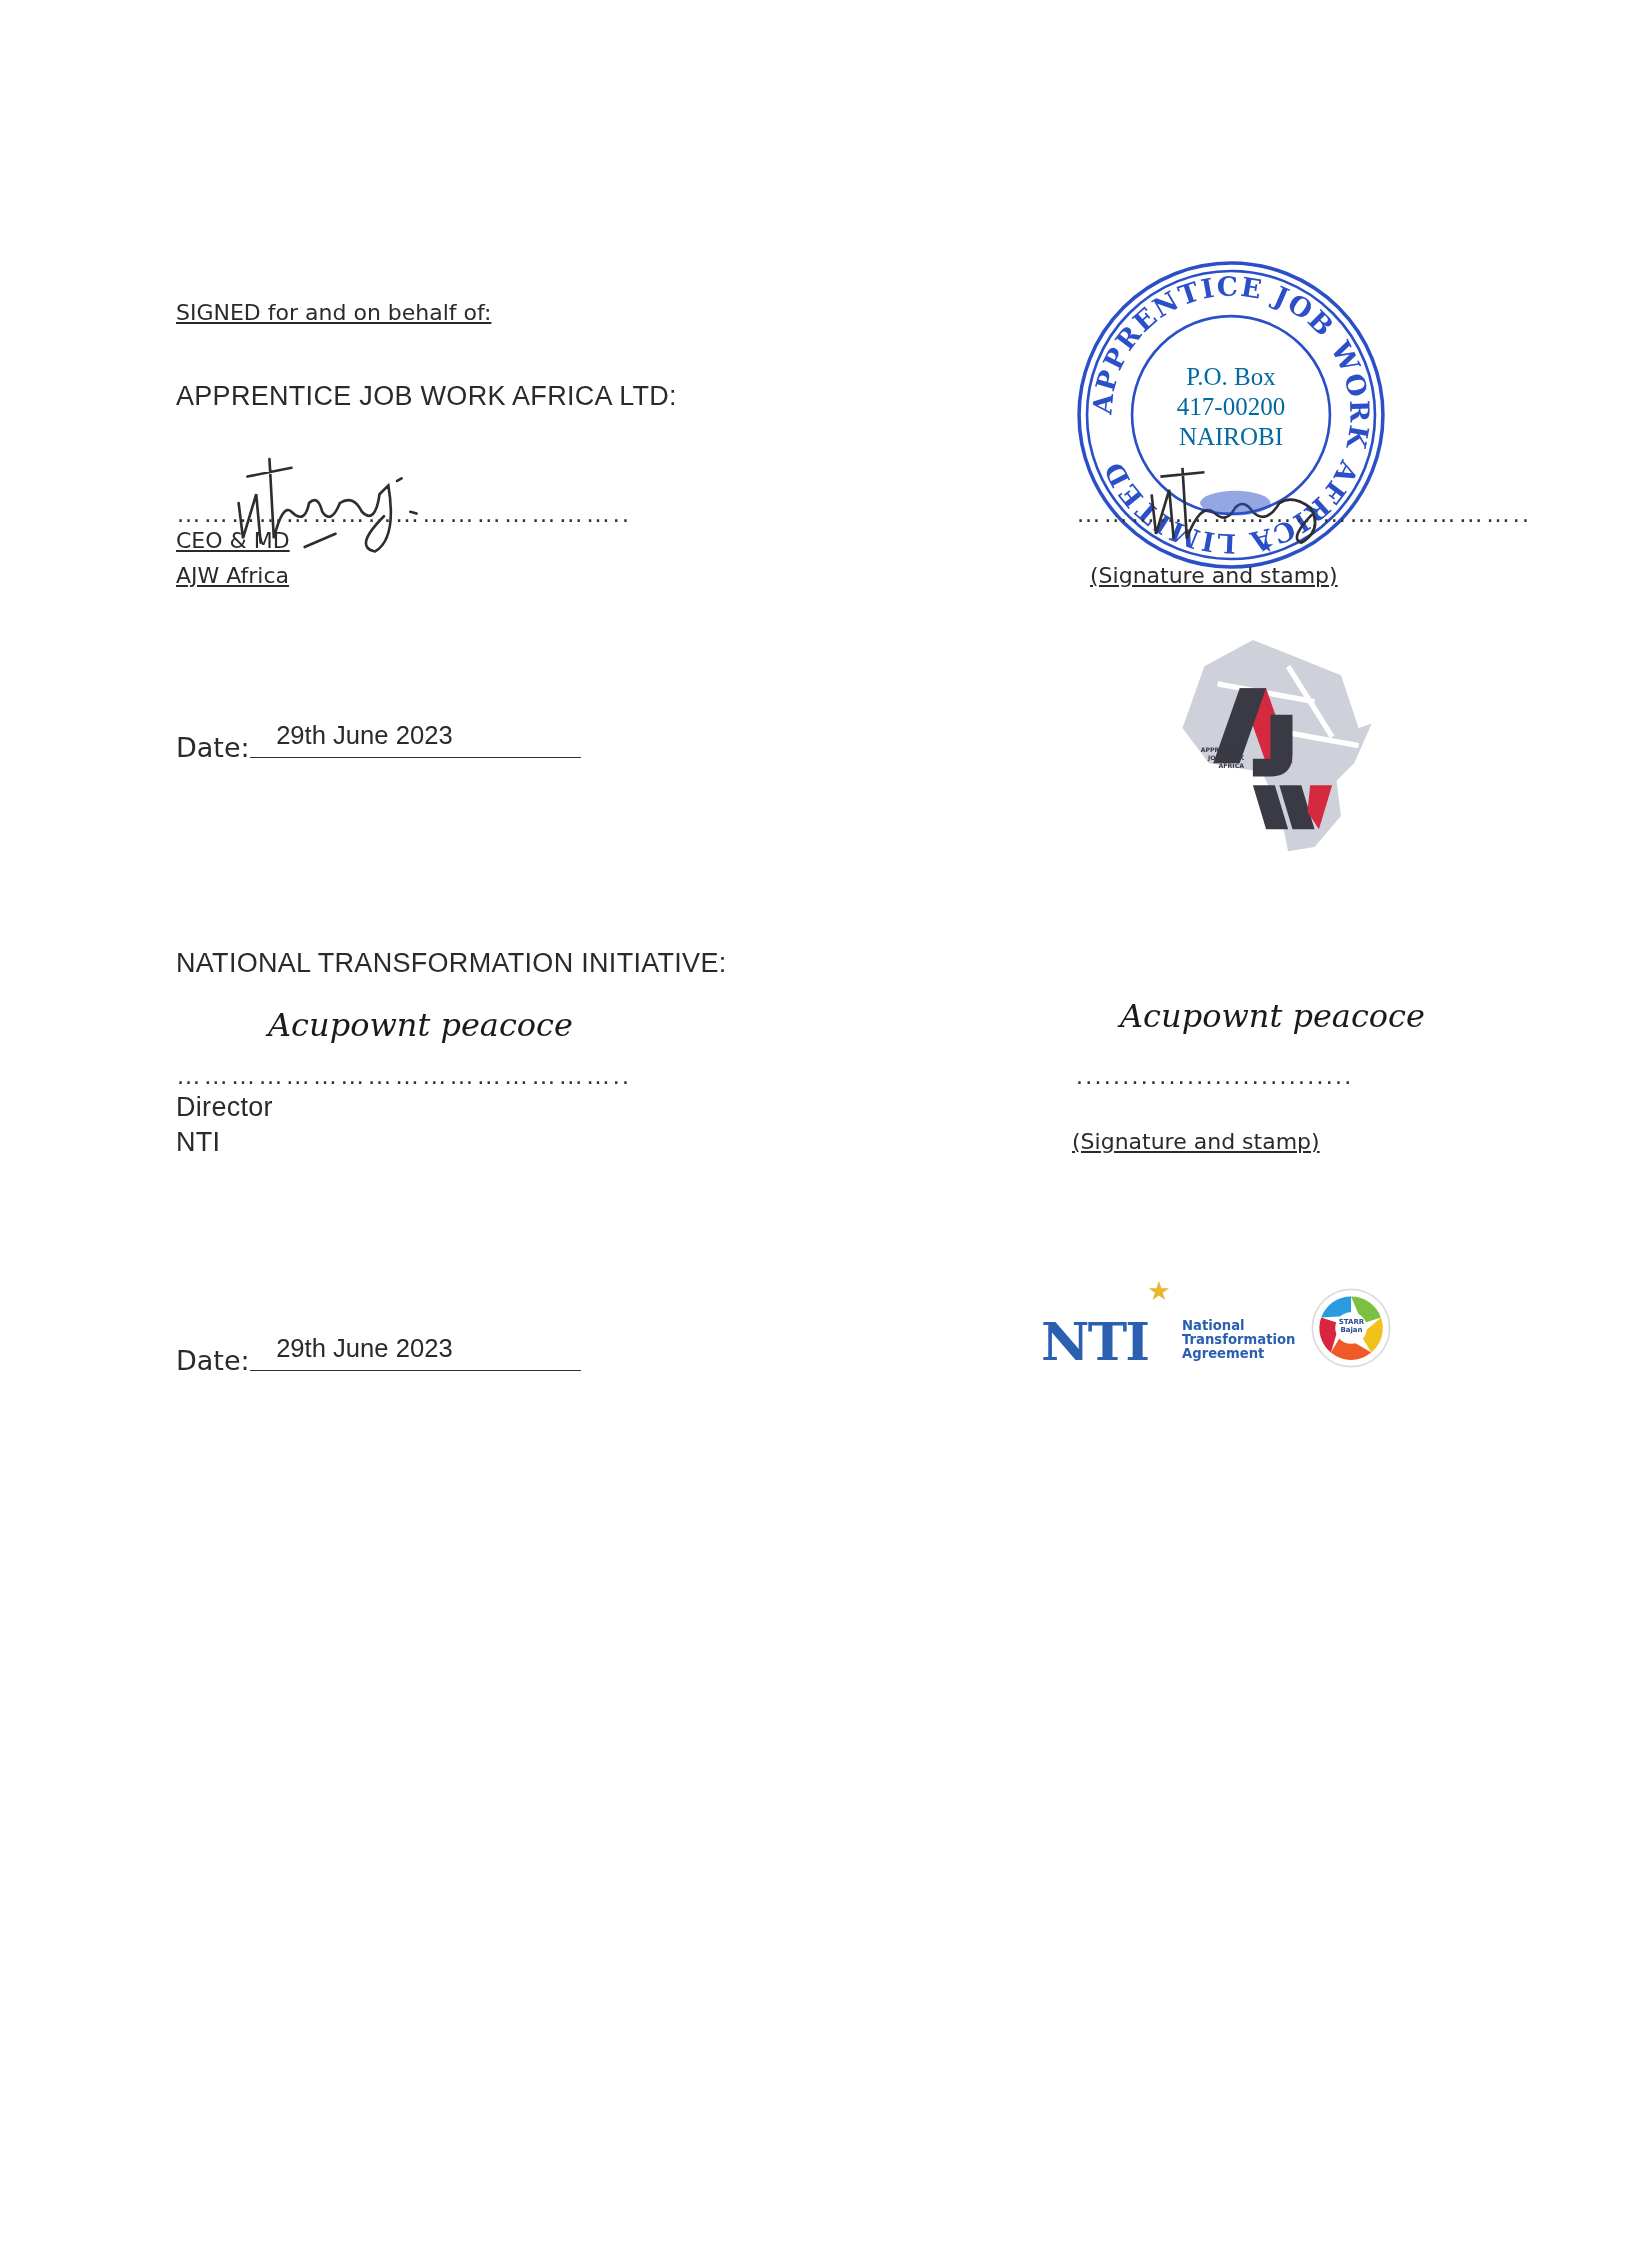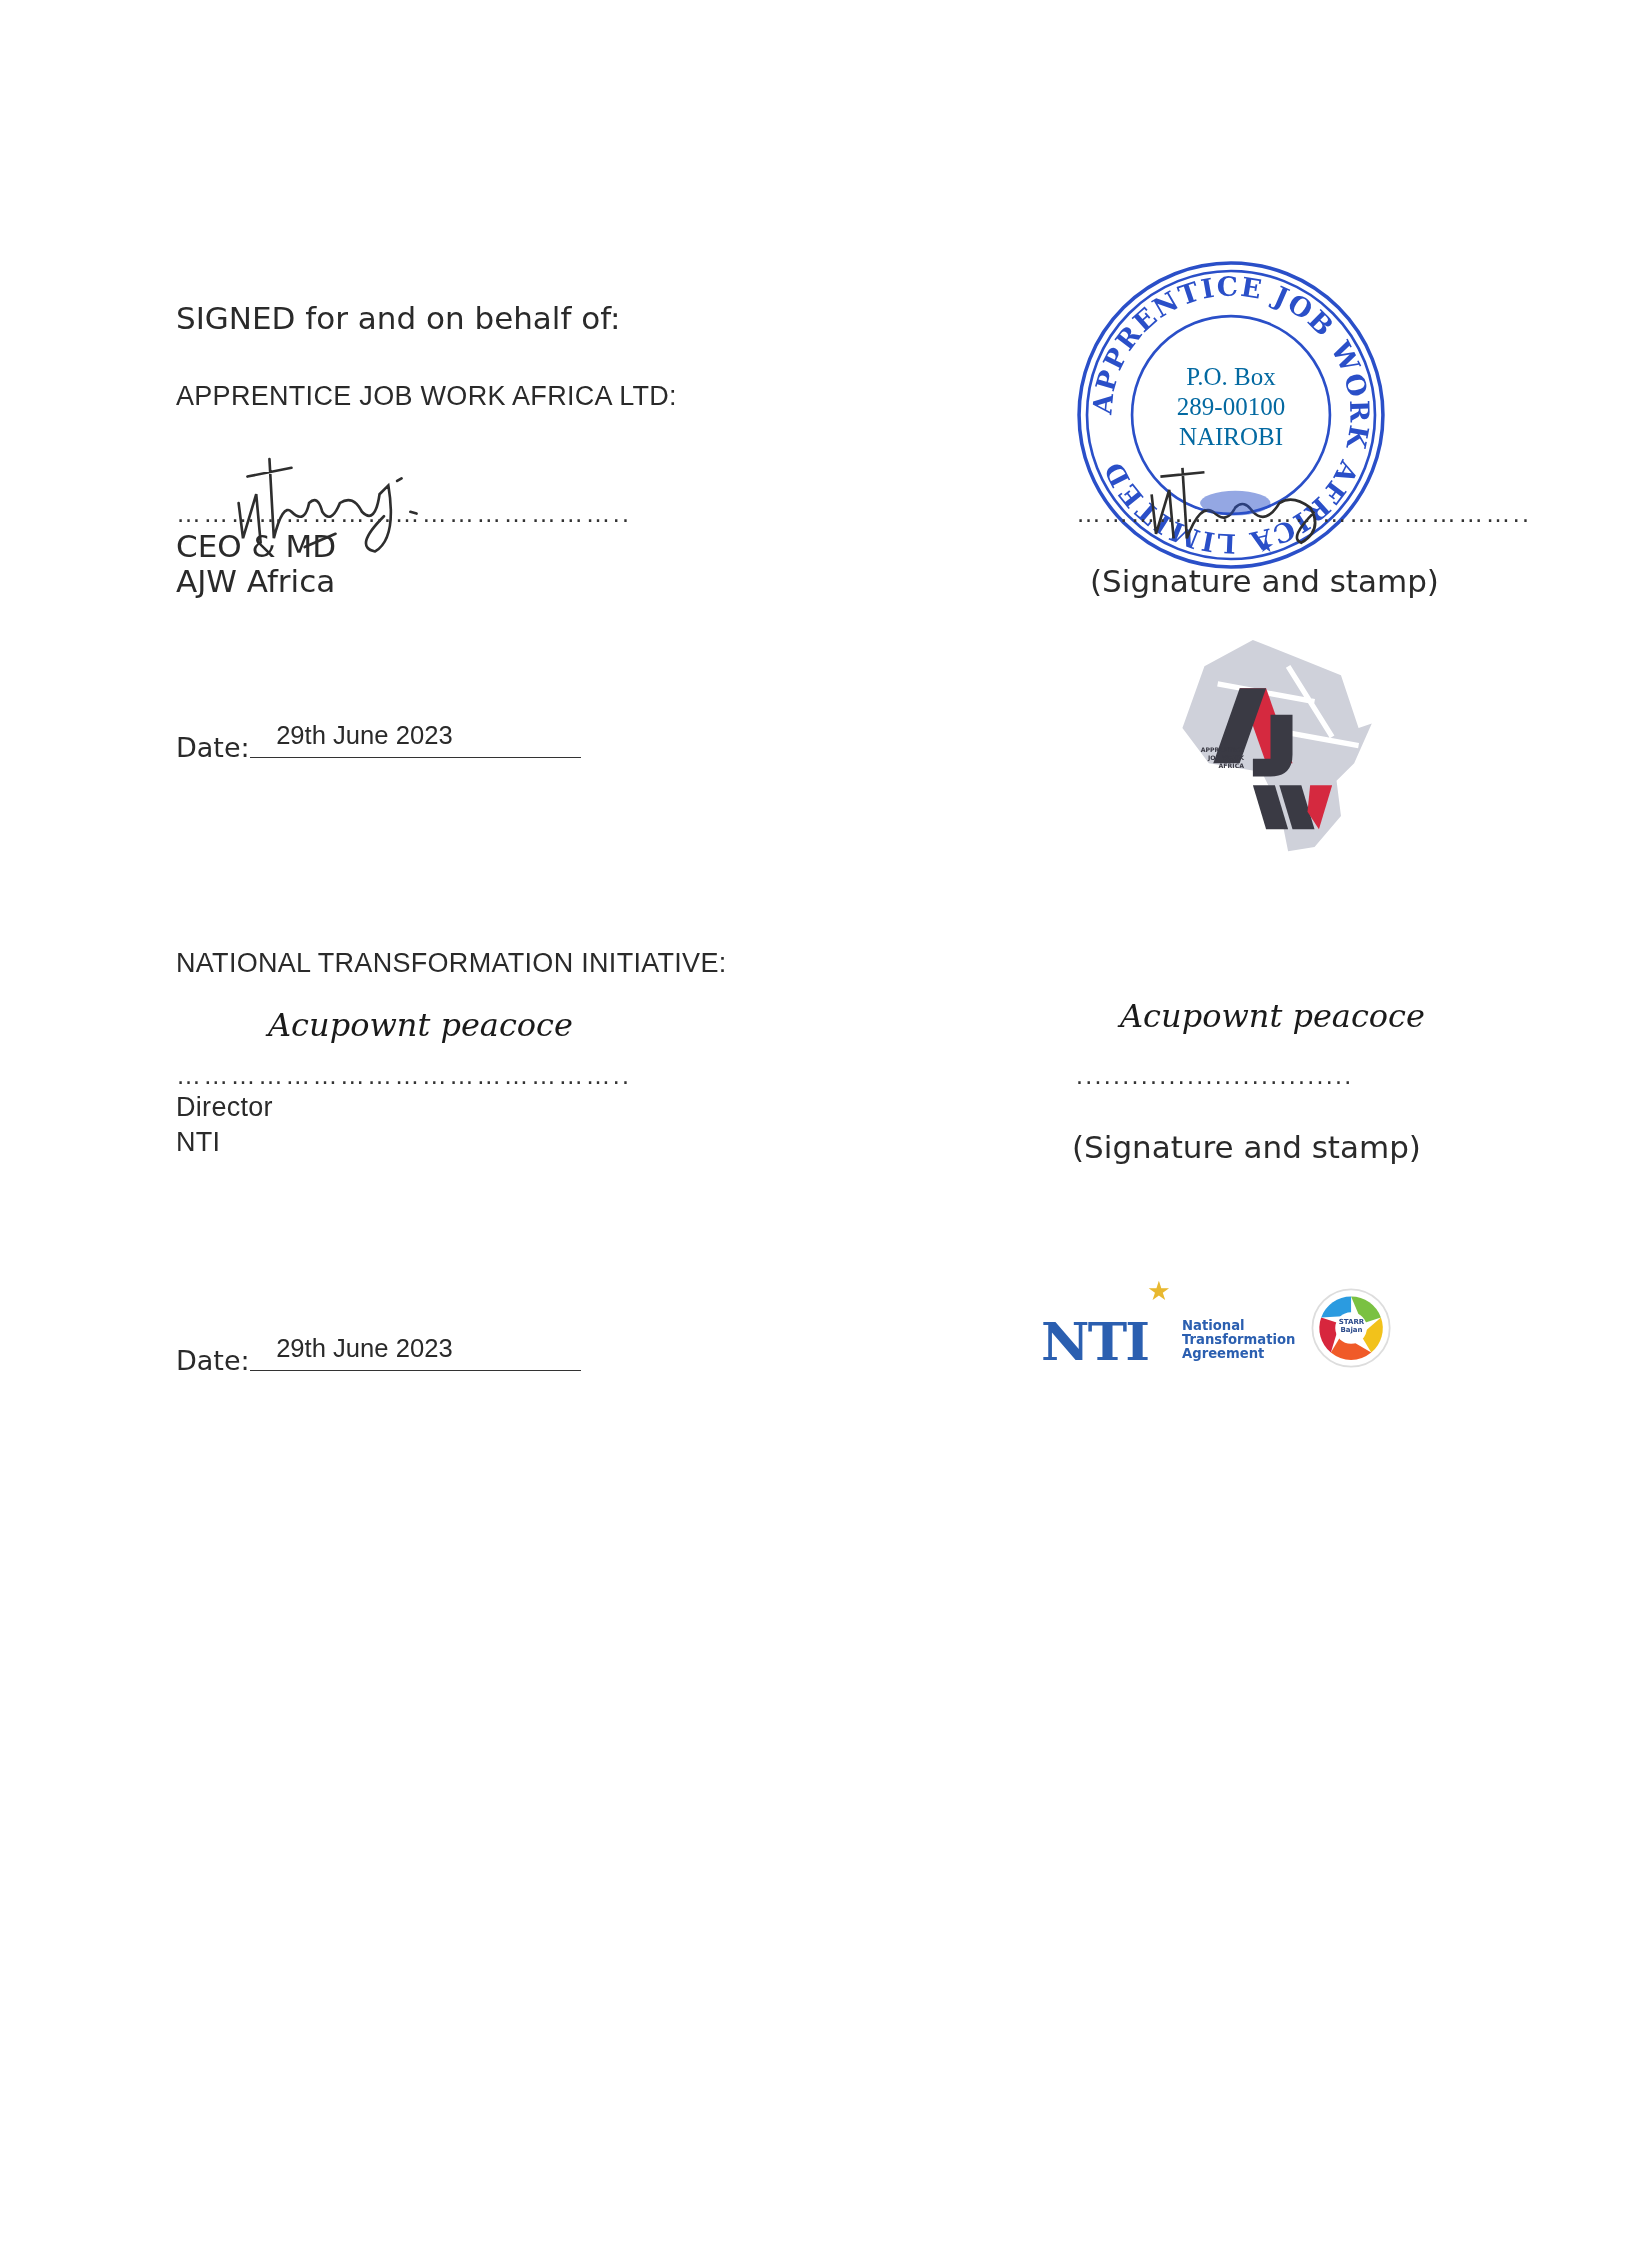--- a/index.html
+++ b/index.html
@@ -3,21 +3,21 @@
 <meta charset="utf-8">
 <style>
   html, body { margin:0; padding:0; }
   body {
     width:1646px; height:2258px; background:#ffffff; position:relative;
     font-family:"DejaVu Sans", "Liberation Sans", sans-serif; color:#2a2a2a;
     overflow:hidden;
   }
   .abs { position:absolute; }
   .body-text { font-size:27px; line-height:39px; letter-spacing:0.2px; }
-  .label { font-size:31px; }
+  .label { font-size:22px;text-decoration:underline; }
   .calibri { font-family:"Liberation Sans", sans-serif; font-size:27px; letter-spacing:0.3px; }
   .dots { font-family:"Liberation Sans", sans-serif; font-size:25px; letter-spacing:2.3px; color:#333; line-height:17.6px; white-space:nowrap; }
   .date-row { display:flex; align-items:flex-end;text-align:right; }
   .date-label { font-size:27px; }
   .date-line { position:relative; width:331px; border-bottom:1.8px solid #333; height:1.8px; margin-bottom:5.3px; }
   .date-value { position:absolute; left:26.5px; bottom:7px; font-family:"Liberation Sans", sans-serif; font-size:25.6px; white-space:nowrap; }
   .sig { font-family:"DejaVu Serif", serif; font-style:italic; color:#1a1a1a;margin-left:39px; }
 </style>
 </head>
 <body>
@@ -50,21 +50,21 @@
     <circle cx="180" cy="180" r="172" fill="none" stroke="#2a4fc8" stroke-width="4"></circle>
     <circle cx="180" cy="180" r="163" fill="none" stroke="#2a4fc8" stroke-width="3"></circle>
     <circle cx="180" cy="180" r="112" fill="none" stroke="#2a4fc8" stroke-width="3"></circle>
     <text font-family="DejaVu Serif, serif" font-size="30" fill="#2a4fc8" font-weight="bold" letter-spacing="2">
       <textPath href="#ringpath" startOffset="0%">APPRENTICE JOB WORK AFRICA LIMITED</textPath>
     </text>
     <text x="220" y="335" font-size="20" fill="#2a4fc8" text-anchor="middle">★</text>
   </svg>
   <div class="abs" style="left:0; top:106px; width:318px; text-align:center; color:#0369a1; font-family:Liberation Serif, serif; font-size:25px; line-height:30px;">
     <div>P.O. Box</div>
-    <div>289-00100</div>
+    <div>417-00200</div>
     <div>NAIROBI</div>
   </div>
   <svg class="abs" style="left:62px; top:203px;" width="229" height="97" viewBox="0 0 260 110">
     <path d="M20,40 L25,85 L40,35 L45,90 M30,20 L80,15 M55,10 L60,90 Q75,50 90,60 Q105,75 115,55 Q125,45 135,60 Q150,75 165,50 Q180,40 200,55 Q215,80 190,95 Q175,90 205,60" stroke="#2e2e2e" stroke-width="3" fill="none"></path>
     <ellipse cx="115" cy="50" rx="40" ry="14" fill="#2a4fc8" opacity="0.5"></ellipse>
   </svg>
 </div>
 <div class="abs dots" style="left:1076px; top:505px;">…………………………………………..</div>
 <div class="abs label" style="left:1090px; top:563px;">(Signature and stamp)</div>
 

